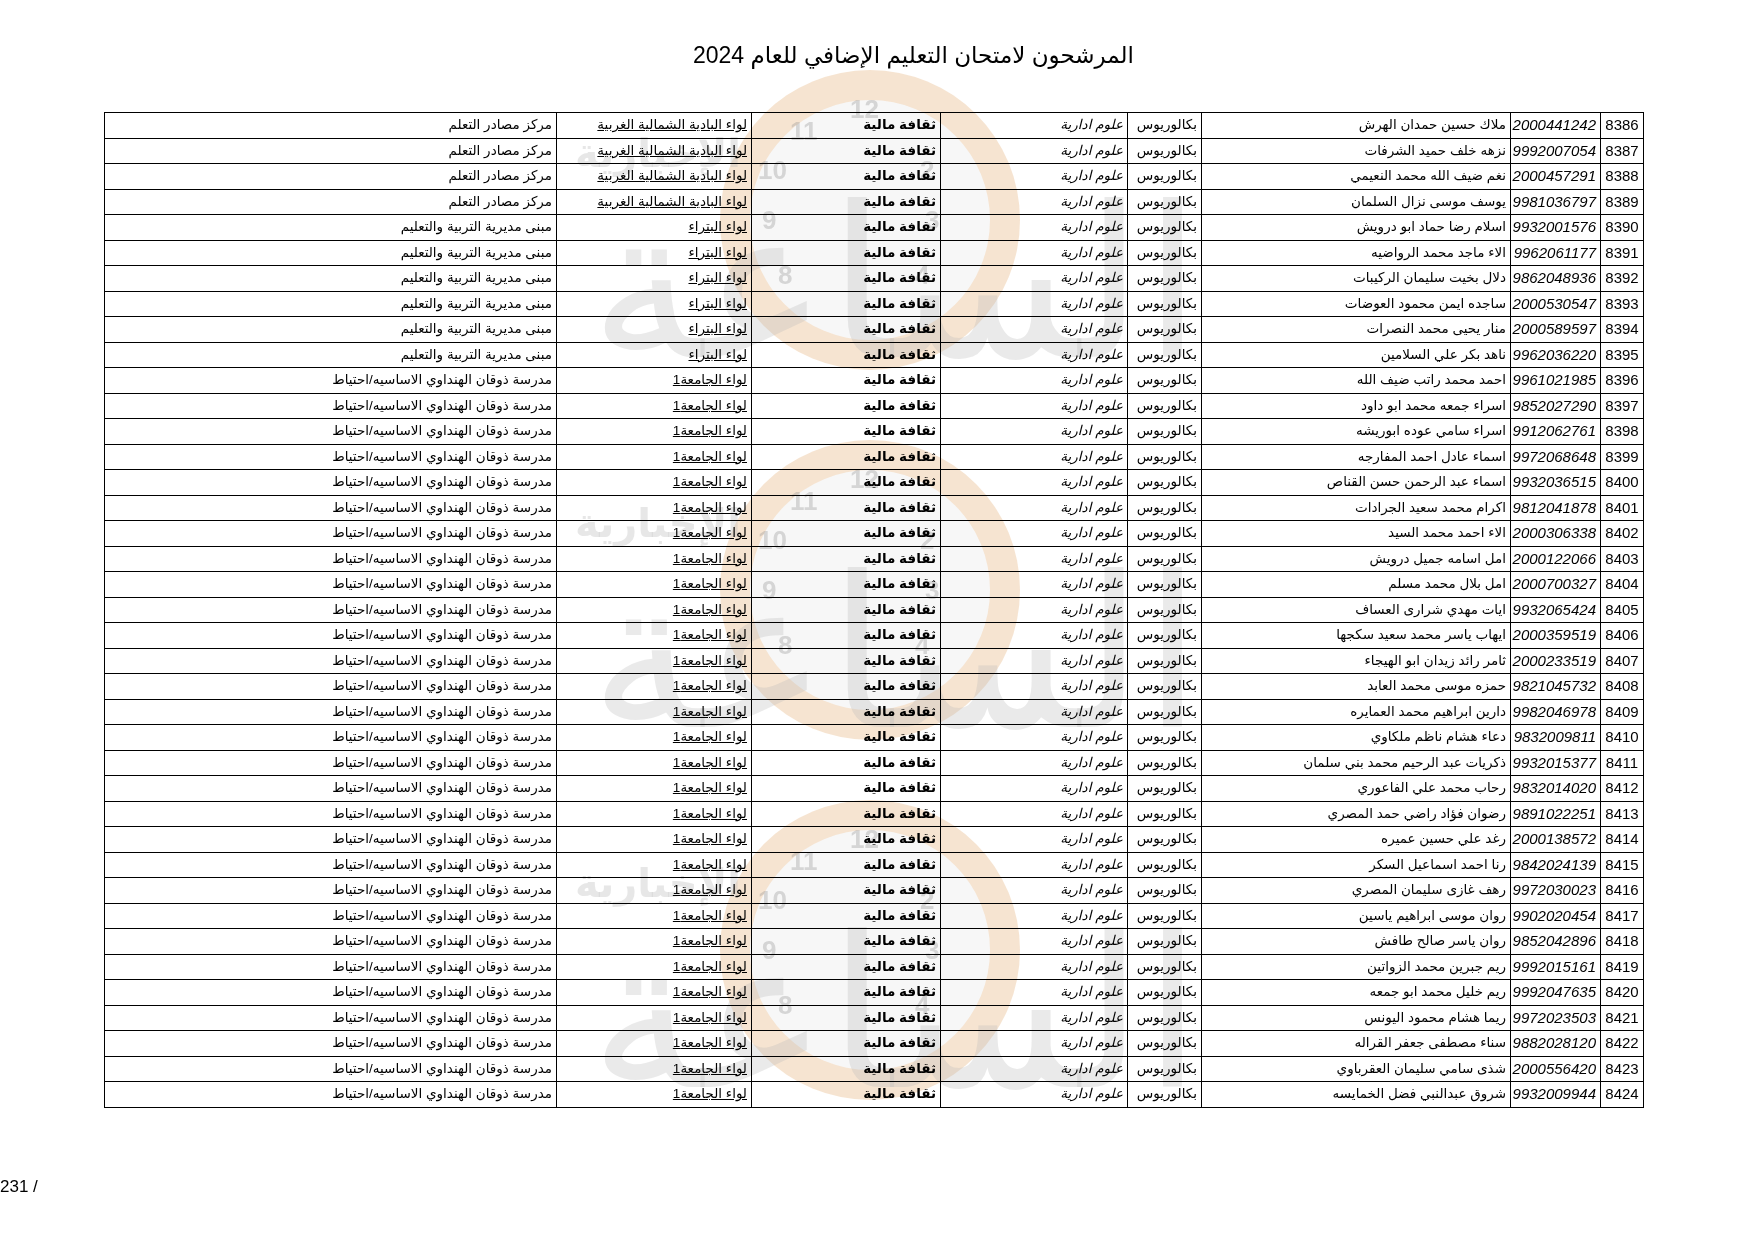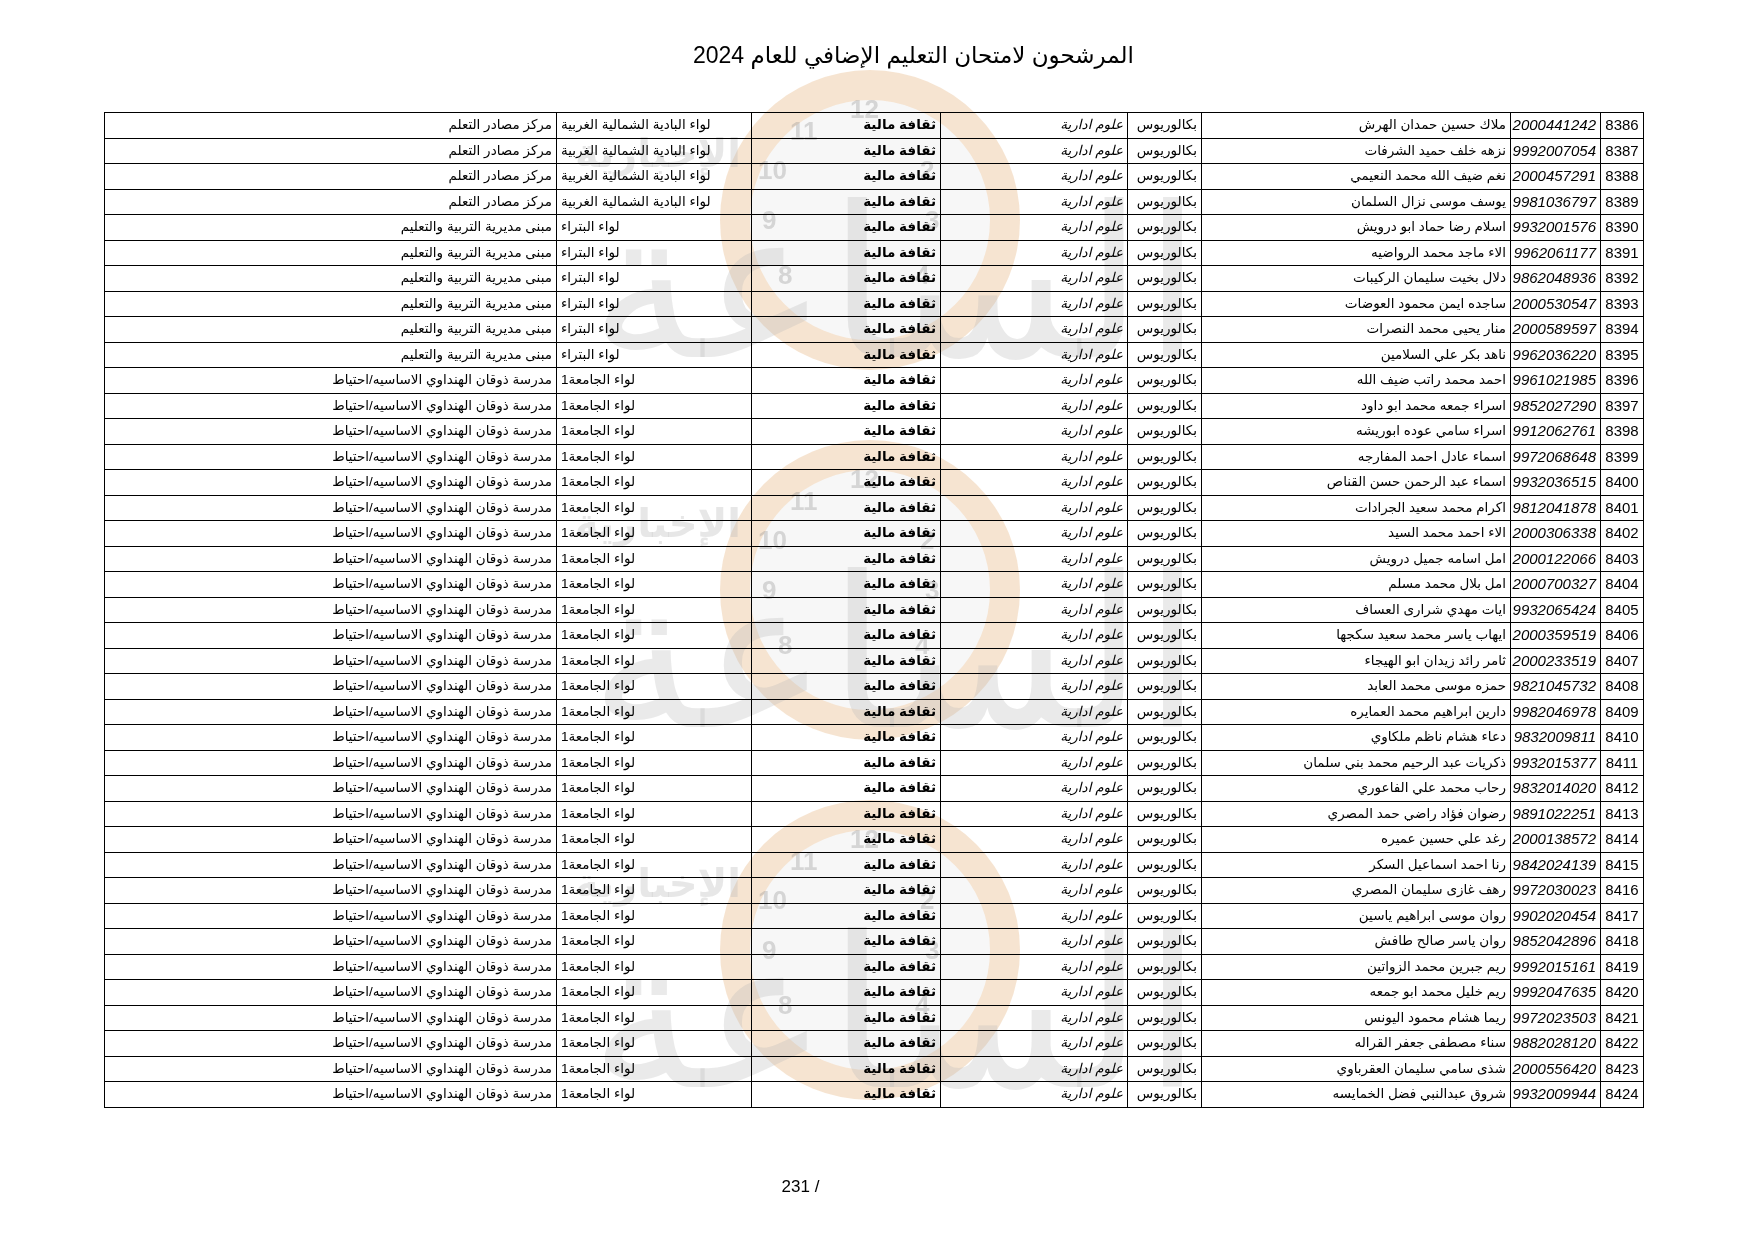--- a/index.html
+++ b/index.html
@@ -37,24 +37,24 @@
     table.data td {
       border: 1.3px solid #000; height: 24.5px; padding: 0 4px; white-space: nowrap;
       overflow: hidden; line-height: 24px;
     }
     td.c-seq { width: 34px; text-align: center; font-family: "Liberation Sans Narrow", "Liberation Sans", sans-serif; font-size: 15px; }
     td.c-nid { width: 81px; text-align: center; font-size: 15px; font-style: italic; }
     td.c-name { width: 300px; text-align: right; }
     td.c-degree { width: 65px; text-align: right; }
     td.c-major { width: 178px; text-align: right; font-style: italic; }
     td.c-subject { width: 180px; text-align: right; font-weight: bold; }
-    td.c-district { width: 186px; text-align: left; }
+    td.c-district { width: 186px; text-align: right; text-decoration: underline; }
     td.c-center { text-align: right; }
     .page-number {
-      position: absolute; top: 1177px; left: 0; width: 1601px; text-align: center;
+      position: absolute; top: 1177px; left: 0; width: 1601px; text-align: left;
       font-size: 17px; z-index: 2;
     }
   </style>
 </head>
 <body>
 
 <div class="watermark-layer">
   <div class="wm-clock" style="left:720px; top:70px;">
     <span class="num" style="left:100px; top:-6px;">12</span>
     <span class="num" style="left:40px; top:16px;">11</span>

